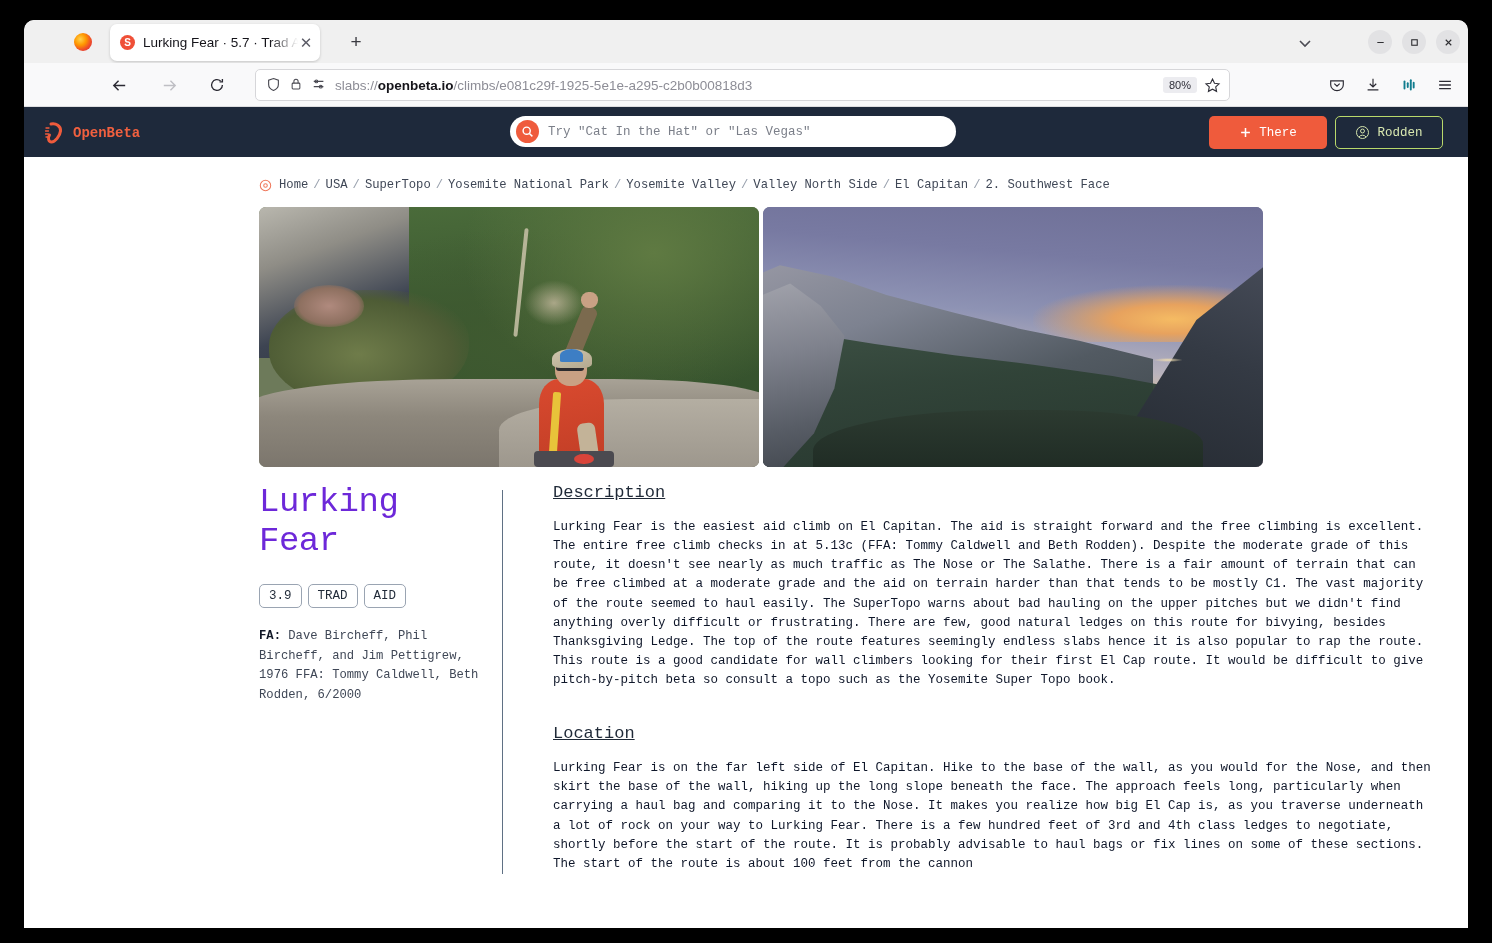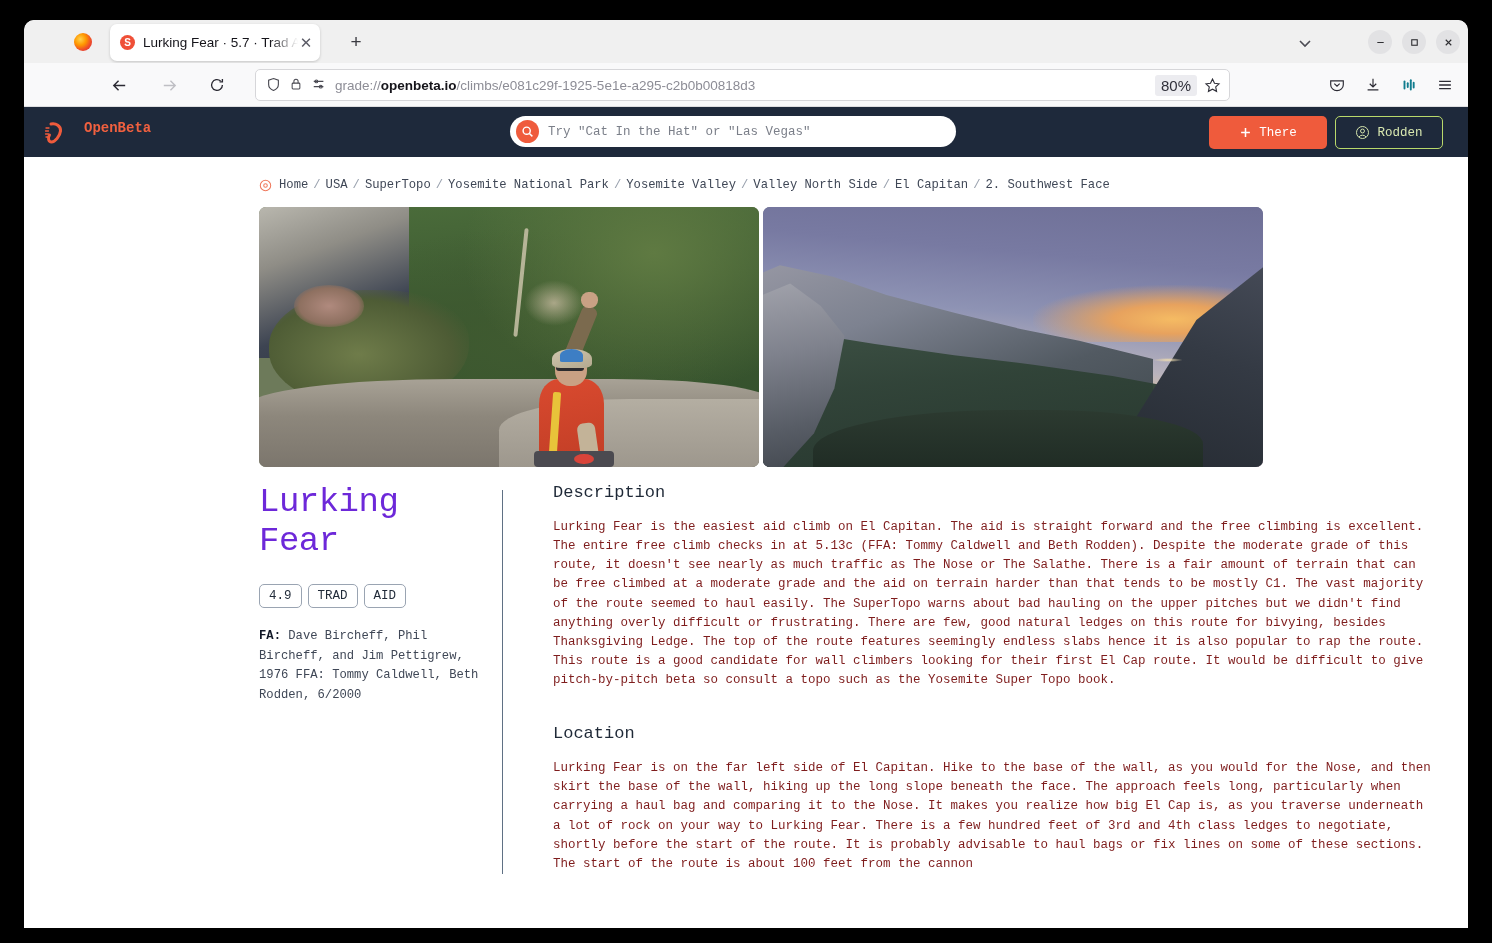--- a/index.html
+++ b/index.html
@@ -86,38 +86,38 @@
     position: absolute; left: 231px; top: 6px; width: 975px; height: 32px;
     background: #fff; border: 1px solid #d6d6d9; border-radius: 5px;
     display: flex; align-items: center; padding: 0 8px 0 10px; gap: 7px;
   }
   #urlbar .u-ico { width: 16px; height: 16px; color: #4a4a52; flex: 0 0 auto; }
   #url-text {
     flex: 1 1 auto; font-size: 13.5px; color: #8d8d96; white-space: nowrap; overflow: hidden;
   }
   #url-text b { color: #15141a; font-weight: 700; }
   #zoom-badge {
-    flex: 0 0 auto; font-size: 15px; color: #30303a; background: #ececf0;
+    flex: 0 0 auto; font-size: 11px; color: #30303a; background: #ececf0;
     border-radius: 3px; padding: 2px 6px;
   }
   #star-ico { flex: 0 0 auto; width: 17px; height: 17px; color: #31313a; }
   .tbico {
     position: absolute; top: 11px; width: 22px; height: 22px;
     display: flex; align-items: center; justify-content: center; color: #2b2a33;
   }
   #tb-pocket { left: 1302px; } #tb-dl { left: 1338px; }
   #tb-ext { left: 1374px; } #tb-menu { left: 1410px; }
 
   
   #page { position: relative; height: 821px; background: #fff; overflow: hidden; }
 
   #site-header {
     height: 50px; background: #1e293b; position: relative;
   }
-  #logo { position: absolute; left: 18px; top: 13px; display: flex; align-items: flex-start; gap: 16px; }
+  #logo { position: absolute; left: 18px; top: 13px; display: flex; align-items: center; gap: 5px; }
   #logo .logo-txt { color: #f1603f; font: bold 14px "Liberation Mono", monospace; }
   #searchbar {
     position: absolute; left: 486px; top: 9px; width: 446px; height: 31px;
     background: #fff; border-radius: 16px; display: flex; align-items: center; padding: 0 6px; gap: 9px;
   }
   #search-circle {
     width: 23px; height: 23px; border-radius: 50%; background: #ef5b3c;
     display: flex; align-items: center; justify-content: center; flex: 0 0 auto;
   }
   #search-ph { font-size: 12.5px; color: #7b7f89; font-family: "Liberation Mono", monospace; }
@@ -303,24 +303,24 @@
   }
   #fa-line b { color: #111827; }
   #btn-fav {
     margin-top: 25px; width: 207px; height: 33px;
     border: 1px solid #f3725c; border-radius: 17px;
     display: flex; align-items: center; justify-content: center; gap: 8px;
     font: 12.5px "Liberation Mono", monospace; color: #ef5b3c; background: #fff;
   }
 
   .sec-head {
-    font: 400 17px "Liberation Mono", monospace; color: #1f2937; margin-bottom: 16px;
+    font: 400 17px "Liberation Mono", monospace; color: #1f2937; margin-bottom: 16px; text-decoration: underline;
   }
   .sec-body {
-    font: 12.5px "Liberation Mono", monospace; color: #7f1d1d;
+    font: 12.5px "Liberation Mono", monospace; color: #0f172a;
     line-height: 1.53; text-align: left;
   }
   #location-block { margin-top: 34px; }
   #page-fade {
     position: absolute; left: 0; right: 0; bottom: 0; height: 6px; background: #fff;
   }
 </style>
 </head>
 <body>
 
@@ -391,21 +391,21 @@
         </svg>
       </span>
       <span class="u-ico">
         <svg viewBox="0 0 16 16" width="14" height="14" fill="none" stroke="currentColor" stroke-width="1.2">
           <path d="M2 5 H13"></path>
             <path d="M2 11 H13"></path>
             <circle cx="5" cy="5" r="1.6"></circle>
             <circle cx="10" cy="11" r="1.6"></circle>
         </svg>
       </span>
-      <span id="url-text"><span>grade://</span><b>openbeta.io</b><span>/climbs/e081c29f-1925-5e1e-a295-c2b0b00818d3</span></span>
+      <span id="url-text"><span>slabs://</span><b>openbeta.io</b><span>/climbs/e081c29f-1925-5e1e-a295-c2b0b00818d3</span></span>
       <span id="zoom-badge">80%</span>
       <span id="star-ico">
         <svg viewBox="0 0 18 18" width="17" height="17" fill="none" stroke="currentColor" stroke-width="1.2">
           <path d="M9 2.2 L11.1 6.6 L15.9 7.2 L12.4 10.5 L13.3 15.2 L9 12.9 L4.7 15.2 L5.6 10.5 L2.1 7.2 L6.9 6.6 Z"></path>
         </svg>
       </span>
     </div>
 
     <div class="tbico" id="tb-pocket">
       <svg viewBox="0 0 20 20" width="18" height="18" fill="none" stroke="currentColor" stroke-width="1.3">
@@ -529,21 +529,21 @@
           <div class="lights"></div>
           <div class="valley-floor"></div>
         </div>
       </div>
 
       <div id="main">
 
         <div id="left-col">
           <h1 id="route-title">Lurking Fear</h1>
           <div id="tags">
-              <span class="tag">4.9</span>
+              <span class="tag">3.9</span>
               <span class="tag">TRAD</span>
               <span class="tag">AID</span>
             </div>
           <p id="fa-line">
             <b>FA:</b><span> Dave Bircheff, Phil Bircheff, and Jim Pettigrew, 1976 FFA: Tommy Caldwell, Beth Rodden, 6/2000</span>
           </p>
         </div>
 
         <div id="divider"></div>
 

